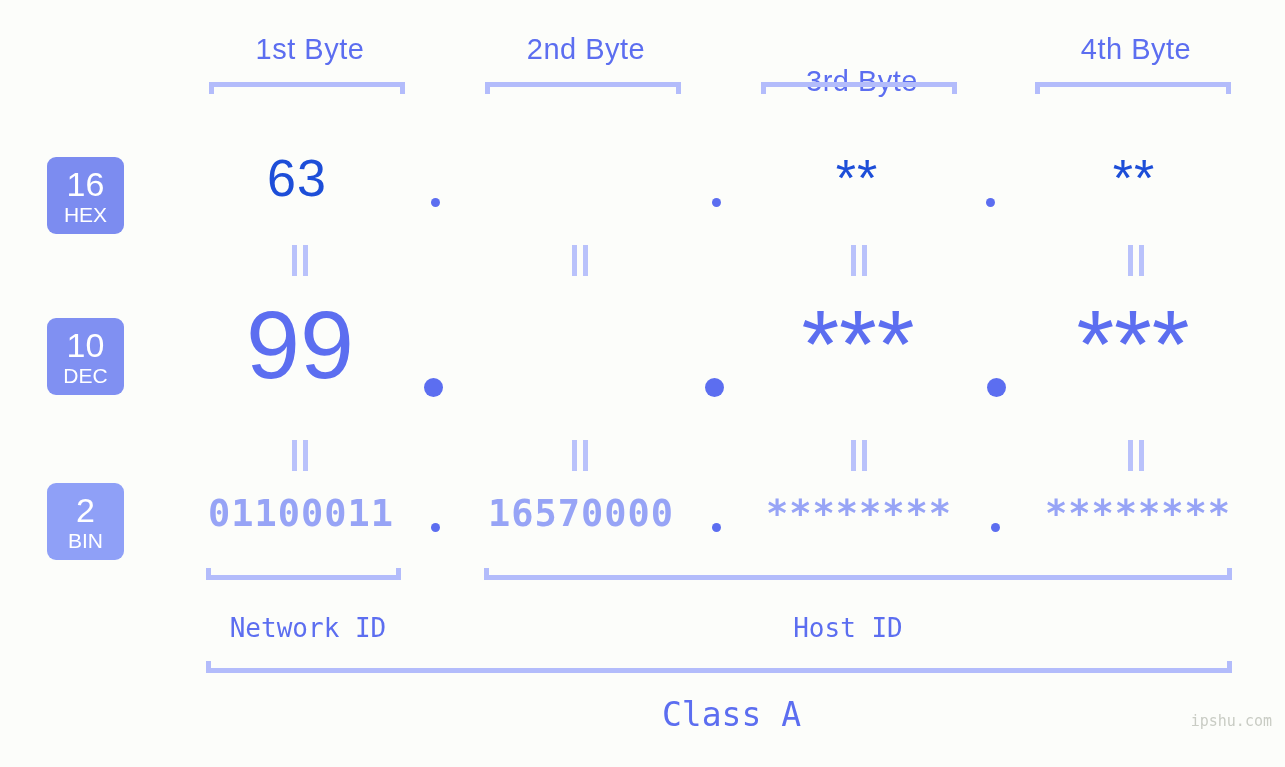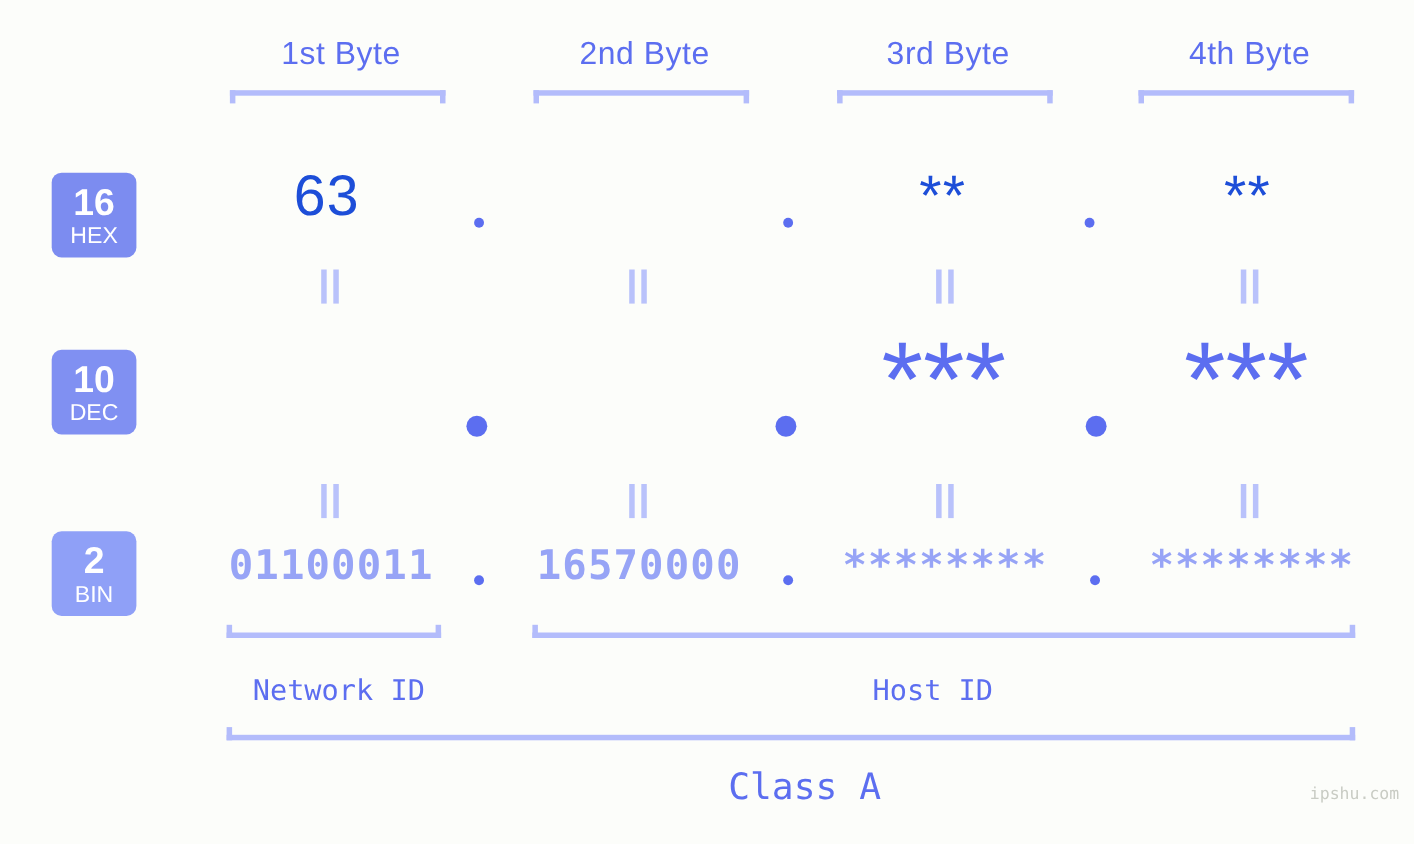--- a/index.html
+++ b/index.html
@@ -65,21 +65,21 @@
     border-radius: 9px;
     color: #ffffff;
     display: flex;
     flex-direction: column;
     align-items: center;
     justify-content: center;
     line-height: 1;
   }
   .badge .num {
     font-size: 34px;
-    font-weight: 700;
+    font-weight: 400;
     letter-spacing: 0px;
   }
   .badge .lbl {
     font-size: 21px;
     font-weight: 400;
     margin-top: 3px;
   }
   .badge-hex { top: 157px; background: #7c8cf0; }
   .badge-dec { top: 318px; background: #8090f2; }
   .badge-bin { top: 483px; background: #8fa0f7; }
@@ -171,21 +171,21 @@
     font-family: "DejaVu Sans Mono", monospace;
   }
 </style>
 </head>
 <body>
 
 <div class="stage">
 
   <div class="byte-header" style="left:205px;">1st Byte</div>
   <div class="byte-header" style="left:481px;">2nd Byte</div>
-  <div class="byte-header" style="left:757px;">3rd Byte</div>
+  <div class="byte-header" style="left:757px;margin-top:32px;">3rd Byte</div>
   <div class="byte-header" style="left:1031px;">4th Byte</div>
 
   <div class="bracket-down" style="left:209px;  top:82px; width:196px;"></div>
   <div class="bracket-down" style="left:485px;  top:82px; width:196px;"></div>
   <div class="bracket-down" style="left:761px;  top:82px; width:196px;"></div>
   <div class="bracket-down" style="left:1035px; top:82px; width:196px;"></div>
 
   <div class="badge badge-hex">
     <span class="num">16</span>
     <span class="lbl">HEX</span>
@@ -216,20 +216,21 @@
     </div>
   <div class="eq" style="left:851px; top:245px;">
       <i></i>
       <i></i>
     </div>
   <div class="eq" style="left:1128px; top:245px;">
       <i></i>
       <i></i>
     </div>
 
+  <div class="cell dec-val" style="left:175px;">99</div>
   <div class="dot dec-dot" style="left:424px;"></div>
   <div class="dot dec-dot" style="left:705px;"></div>
   <div class="cell dec-val" style="left:733px;">***</div>
   <div class="dot dec-dot" style="left:987px;"></div>
   <div class="cell dec-val" style="left:1008px;">***</div>
 
   <div class="eq" style="left:292px;  top:440px;">
       <i></i>
       <i></i>
     </div>

